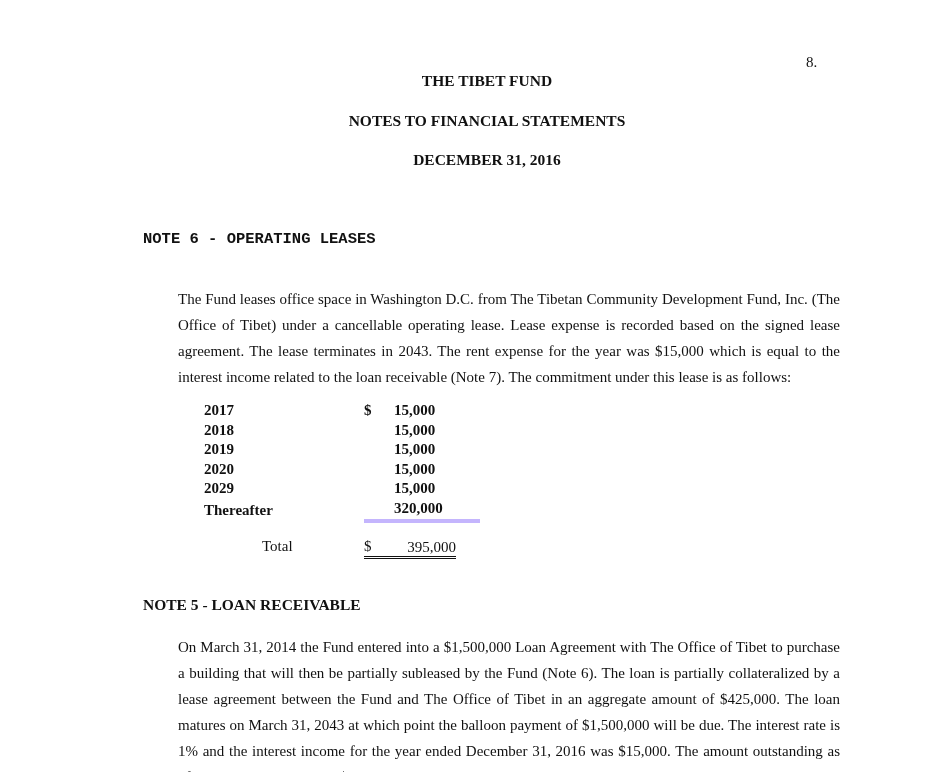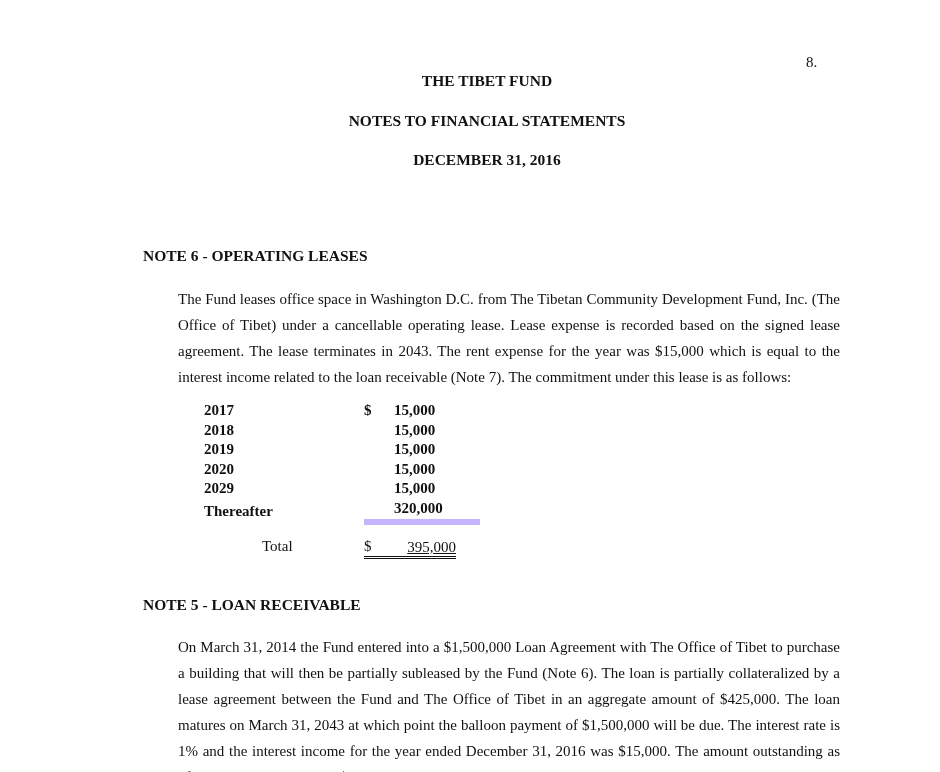--- a/index.html
+++ b/index.html
@@ -12,36 +12,36 @@
   .h2 { top: 112px; }
   .h3 { top: 151px; }
   .note-title { left: 143px; font-weight: bold; font-size: 15.5px; }
   .para { left: 170px; width: 662px; font-size: 15px; line-height: 26px; text-align: justify; margin-left: 8px; }
   .para.last-left { text-align-last: left; }
   table.lease { position: absolute; left: 204px; top: 401px; border-collapse: collapse; font-size: 15px; }
   table.lease td { padding: 0; height: 19.6px; line-height: 19.6px; vertical-align: bottom; font-weight: bold; }
   td.yr { width: 160px; }
   td.dol { width: 30px; }
   td.amt { width: 86px; text-align: left; }
-  tr.last td.dolcell, tr.last td.amt { border-bottom: 6px solid #c4b5fd; }
+  tr.last td.dolcell, tr.last td.amt { border-bottom: 4px solid #c4b5fd; }
   .total-row { position: absolute; top: 538px; font-size: 15px; }
   .total-label { left: 262px; }
   .total-dollar { left: 364px; }
-  .total-amt { left: 364px; width: 92px; text-align: right; border-bottom: 3px double #111; line-height: 18px; text-decoration: underline; }
+  .total-amt { left: 364px; width: 92px; text-align: right; border-bottom: 3px double #111; line-height: 18px; }
 </style>
 </head>
 <body>
 
 <div class="abs pagenum">8.</div>
 
 <div class="abs hdr h1">THE TIBET FUND</div>
 <div class="abs hdr h2">NOTES TO FINANCIAL STATEMENTS</div>
 <div class="abs hdr h3">DECEMBER 31, 2016</div>
 
-<div class="abs note-title" style="top:247px;">NOTE 6 - OPERATING LEASES</div>
+<div class="abs note-title" style="top:230px;font-family:Liberation Mono, monospace;">NOTE 6 - OPERATING LEASES</div>
 <div class="abs para last-left" style="top:286px;">The Fund leases office space in Washington D.C. from The Tibetan Community Development Fund, Inc. (The Office of Tibet) under a cancellable operating lease. Lease expense is recorded based on the signed lease agreement. The lease terminates in 2043. The rent expense for the year was $15,000 which is equal to the interest income related to the loan receivable (Note 7). The commitment under this lease is as follows:</div>
 
 <table class="lease">
   <tbody>
     <tr>
       <td class="yr">2017</td>
       <td class="dol dolcell">$</td>
       <td class="amt">15,000</td>
     </tr>
     <tr>

